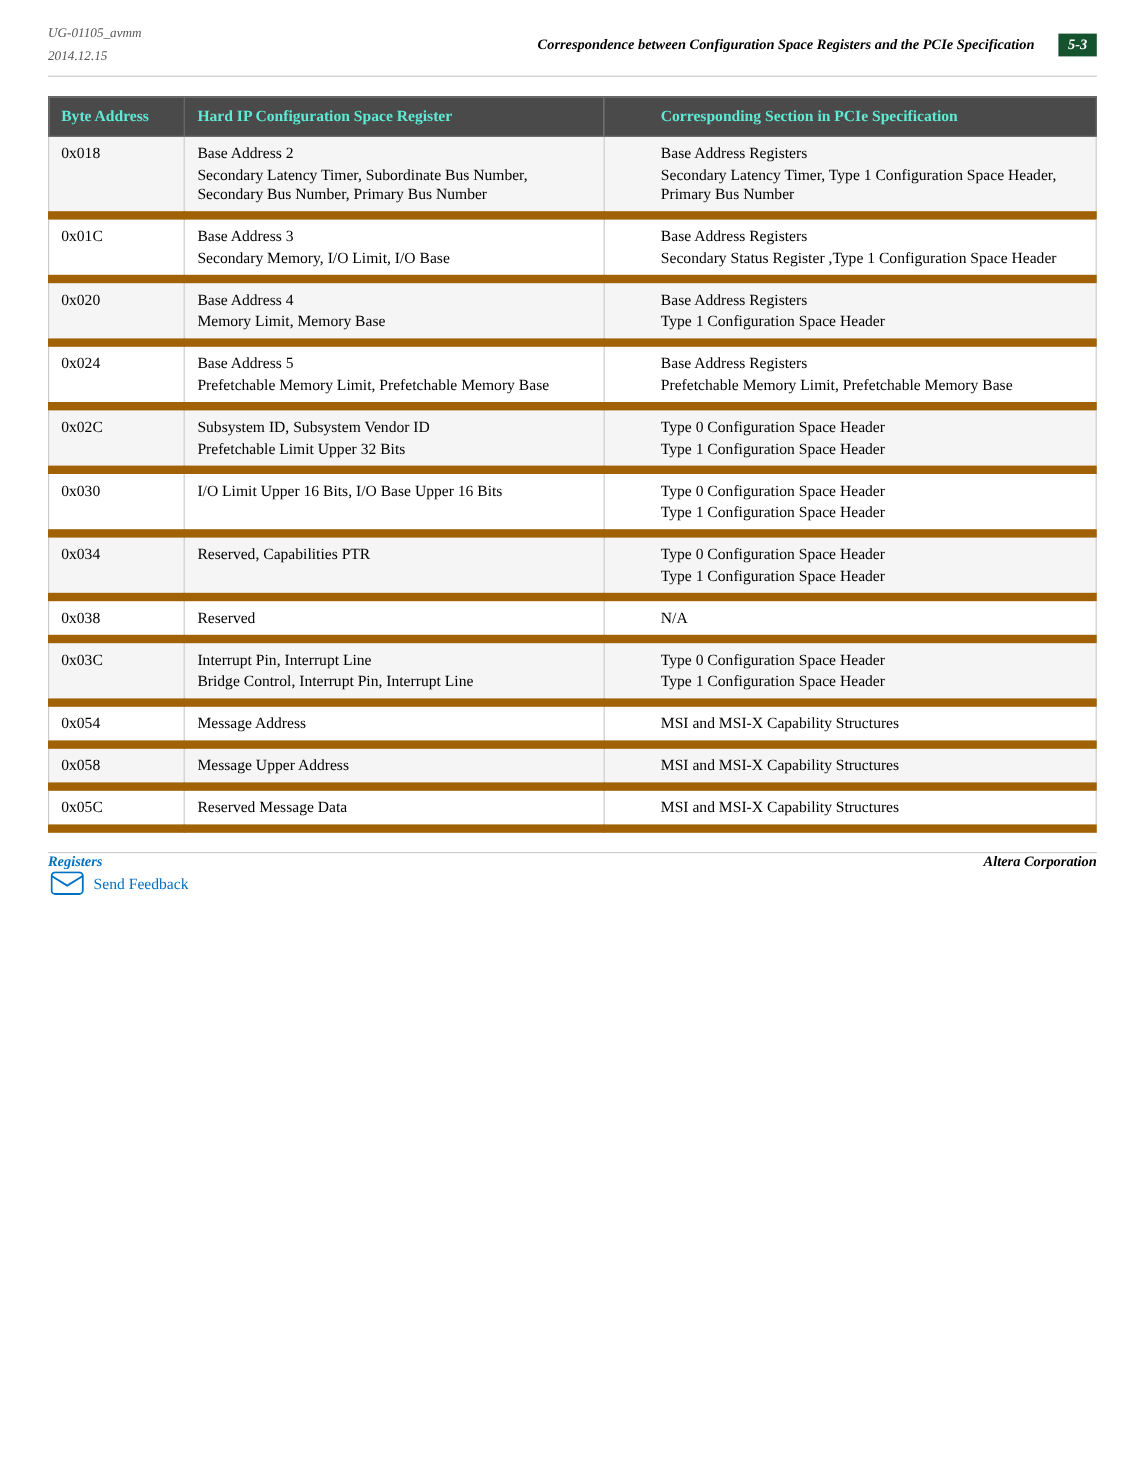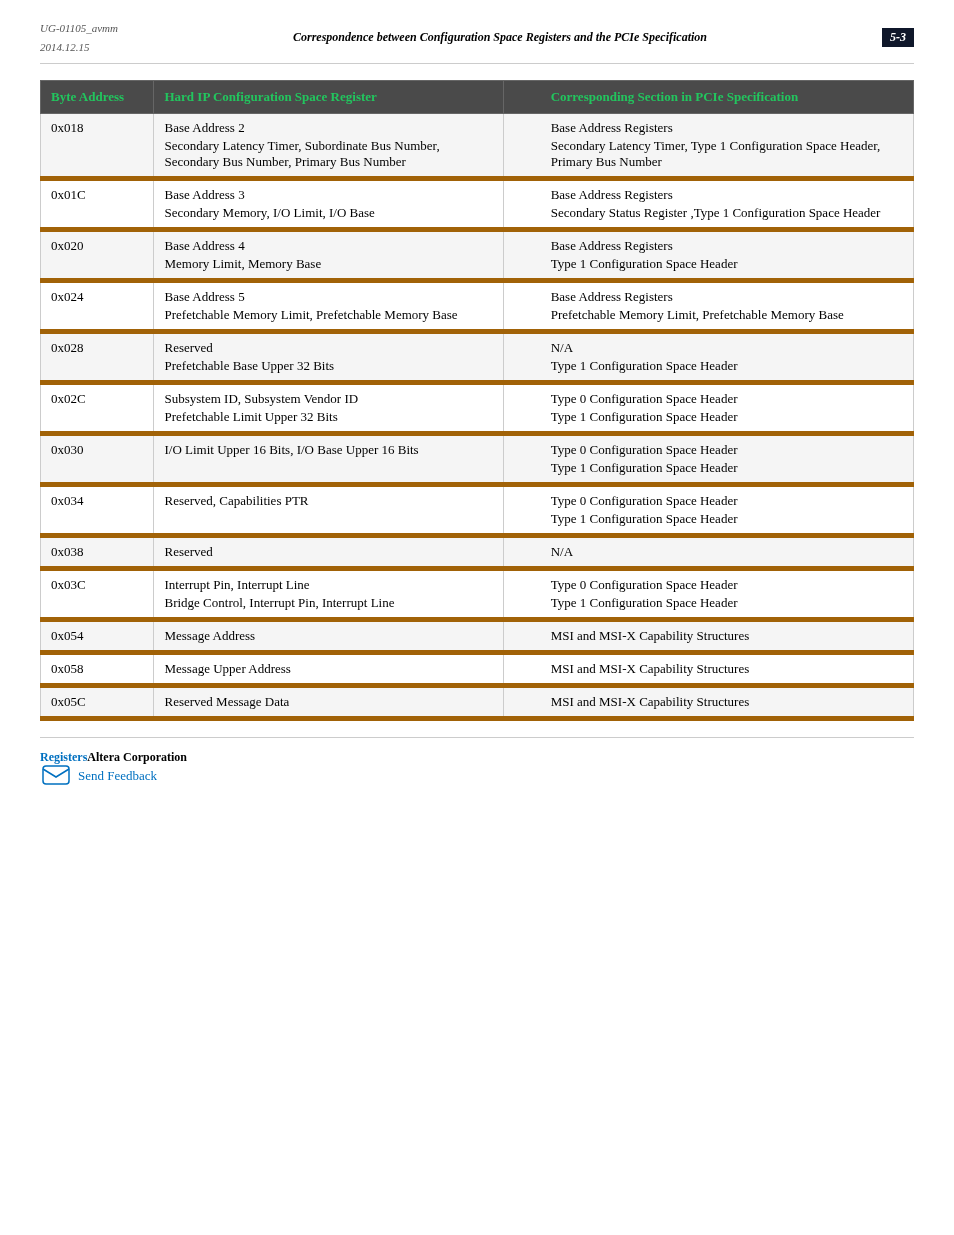--- a/index.html
+++ b/index.html
@@ -24,71 +24,72 @@
       font-style: italic;
     }
     .page-header-left {
       font-size: 11px;
       color: #555;
       line-height: 1.5;
     }
     .page-header-center {
       font-size: 12px;
       font-weight: bold;
-      text-align: center;
+      text-align: right;
       flex: 1;
       padding: 0 20px;
     }
     .page-header-right {
       font-size: 12px;
       font-weight: bold;
-      background: #0f172a;
+      background: #14532d;
       color: #fff;
       padding: 2px 8px;
       white-space: nowrap;
       text-align: center;
     }
     table {
       width: 100%;
       border-collapse: collapse;
       font-size: 13px;
     }
     thead th {
       background: #4a4a4a;
-      color: #22c55e;
+      color: #5eead4;
       font-weight: bold;
       padding: 8px 10px;
       text-align: left;
       border: 1px solid #666;
       font-size: 13px;
     }
     tbody tr {
-      border-bottom: 5px solid #a16207;
+      border-bottom: 7px solid #a16207;
     }
     tbody td {
       padding: 6px 10px;
       vertical-align: top;
       border-left: 1px solid #ccc;
       border-right: 1px solid #ccc;
     }
     tbody tr:nth-child(odd) td {
       background: #f5f5f5;
     }
     tbody tr:nth-child(even) td {
       background: #fff;
     }
     .col-byte { width: 13%; }
     .col-hard { width: 40%; }
     .col-corr { width: 47%; padding-left: 47px; }
     .page-footer {
       display: flex;
+      justify-content: space-between;
       align-items: center;
-      padding-top: 12px;
       border-top: 1px solid #ccc;
       margin-top: 16px;
+      font-style: italic;
     }
     .footer-left {
       color: #0070c0;
       font-size: 12px;
       font-weight: bold;
     }
     .footer-right {
       font-size: 12px;
       font-weight: bold;
       color: #000;
@@ -173,31 +174,20 @@
           <td class="col-hard">
             <span class="cell-line">Base Address 5</span>
             <span class="cell-line">Prefetchable Memory Limit, Prefetchable Memory Base</span>
           </td>
           <td class="col-corr">
             <span class="cell-line">Base Address Registers</span>
             <span class="cell-line">Prefetchable Memory Limit, Prefetchable Memory Base</span>
           </td>
         </tr>
         <tr>
-          <td class="col-byte" rowspan="1">0x028</td>
-          <td class="col-hard">
-            <span class="cell-line">Reserved</span>
-            <span class="cell-line">Prefetchable Base Upper 32 Bits</span>
-          </td>
-          <td class="col-corr">
-            <span class="cell-line">N/A</span>
-            <span class="cell-line">Type 1 Configuration Space Header</span>
-          </td>
-        </tr>
-        <tr>
           <td class="col-byte" rowspan="1">0x02C</td>
           <td class="col-hard">
             <span class="cell-line">Subsystem ID, Subsystem Vendor ID</span>
             <span class="cell-line">Prefetchable Limit Upper 32 Bits</span>
           </td>
           <td class="col-corr">
             <span class="cell-line">Type 0 Configuration Space Header</span>
             <span class="cell-line">Type 1 Configuration Space Header</span>
           </td>
         </tr>

